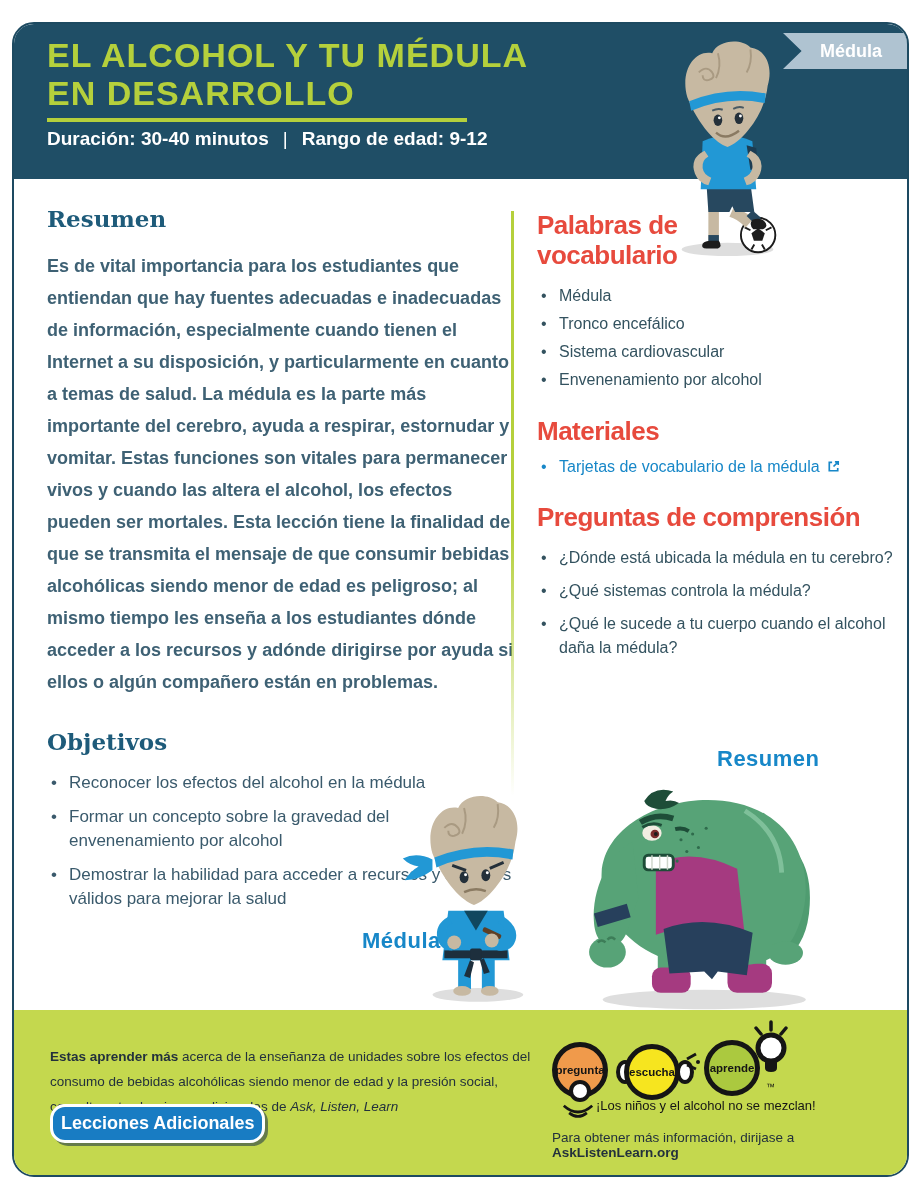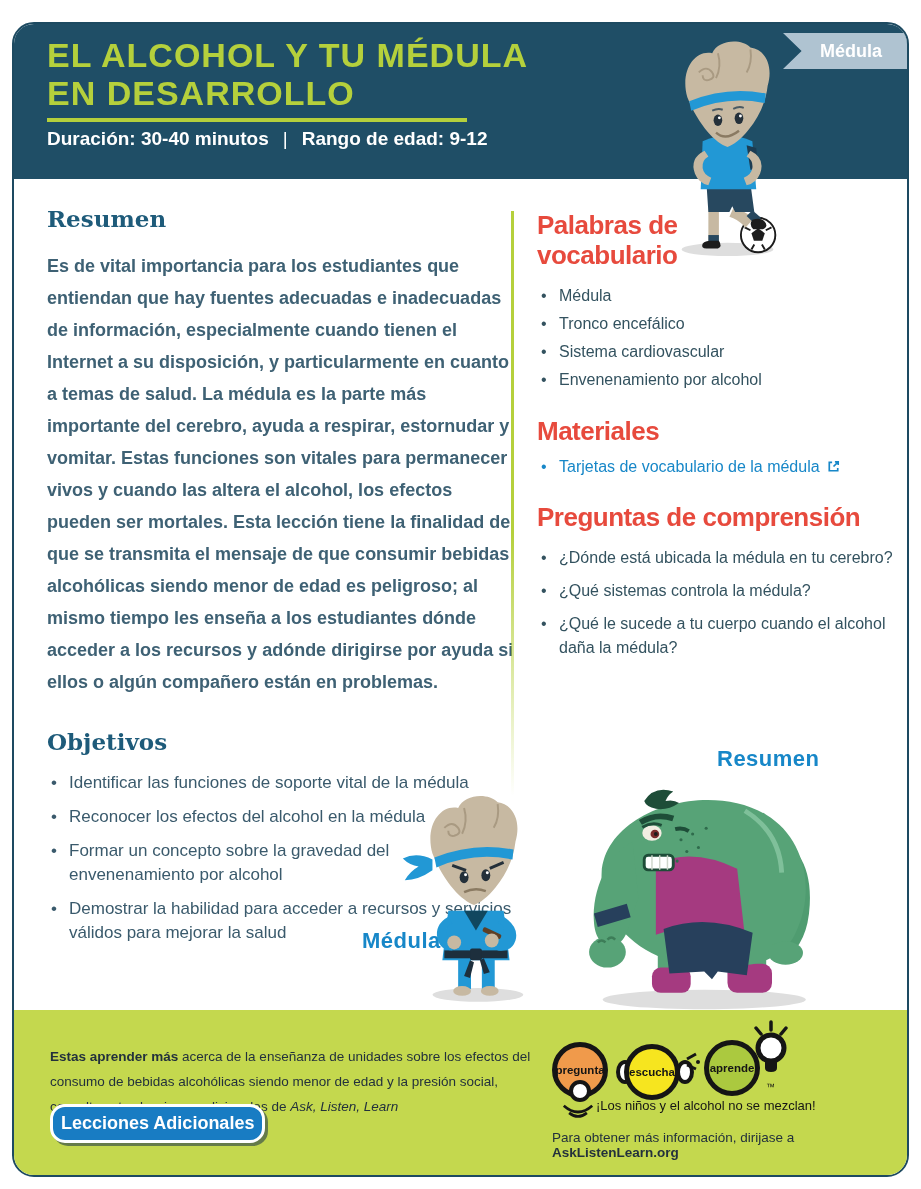--- a/index.html
+++ b/index.html
@@ -139,21 +139,20 @@
     <circle cx="83.5" cy="81.5" r="1.5" fill="#fff"></circle>
     <path d="M54,76 q6,-3 11,-1 M76,74 q6,-3 11,-1" stroke="#4a5a64" stroke-width="2" fill="none"></path>
     <path d="M58,99 q10,9 24,-2" stroke="#8a7a62" stroke-width="2.5" fill="none"></path>
   </svg>
 
   <div class="col-left">
     <h2>Resumen</h2>
     <p>Es de vital importancia para los estudiantes que entiendan que hay fuentes adecuadas e inadecuadas de información, especialmente cuando tienen el Internet a su disposición, y particularmente en cuanto a temas de salud. La médula es la parte más importante del cerebro, ayuda a respirar, estornudar y vomitar. Estas funciones son vitales para permanecer vivos y cuando las altera el alcohol, los efectos pueden ser mortales. Esta lección tiene la finalidad de que se transmita el mensaje de que consumir bebidas alcohólicas siendo menor de edad es peligroso; al mismo tiempo les enseña a los estudiantes dónde acceder a los recursos y adónde dirigirse por ayuda si ellos o algún compañero están en problemas.</p>
     <h2 class="objetivos">Objetivos</h2>
     <ul>
-      <li>Identificar las funciones de soporte vital de la médula</li>
       <li>Reconocer los efectos del alcohol en la médula</li>
       <li>Formar un concepto sobre la gravedad del envenenamiento por alcohol</li>
       <li>Demostrar la habilidad para acceder a recursos y servicios válidos para mejorar la salud</li>
     </ul>
   </div>
 
   <div class="divider"></div>
 
   <div class="col-right">
     <h3 class="voc-h">Palabras de vocabulario</h3>

